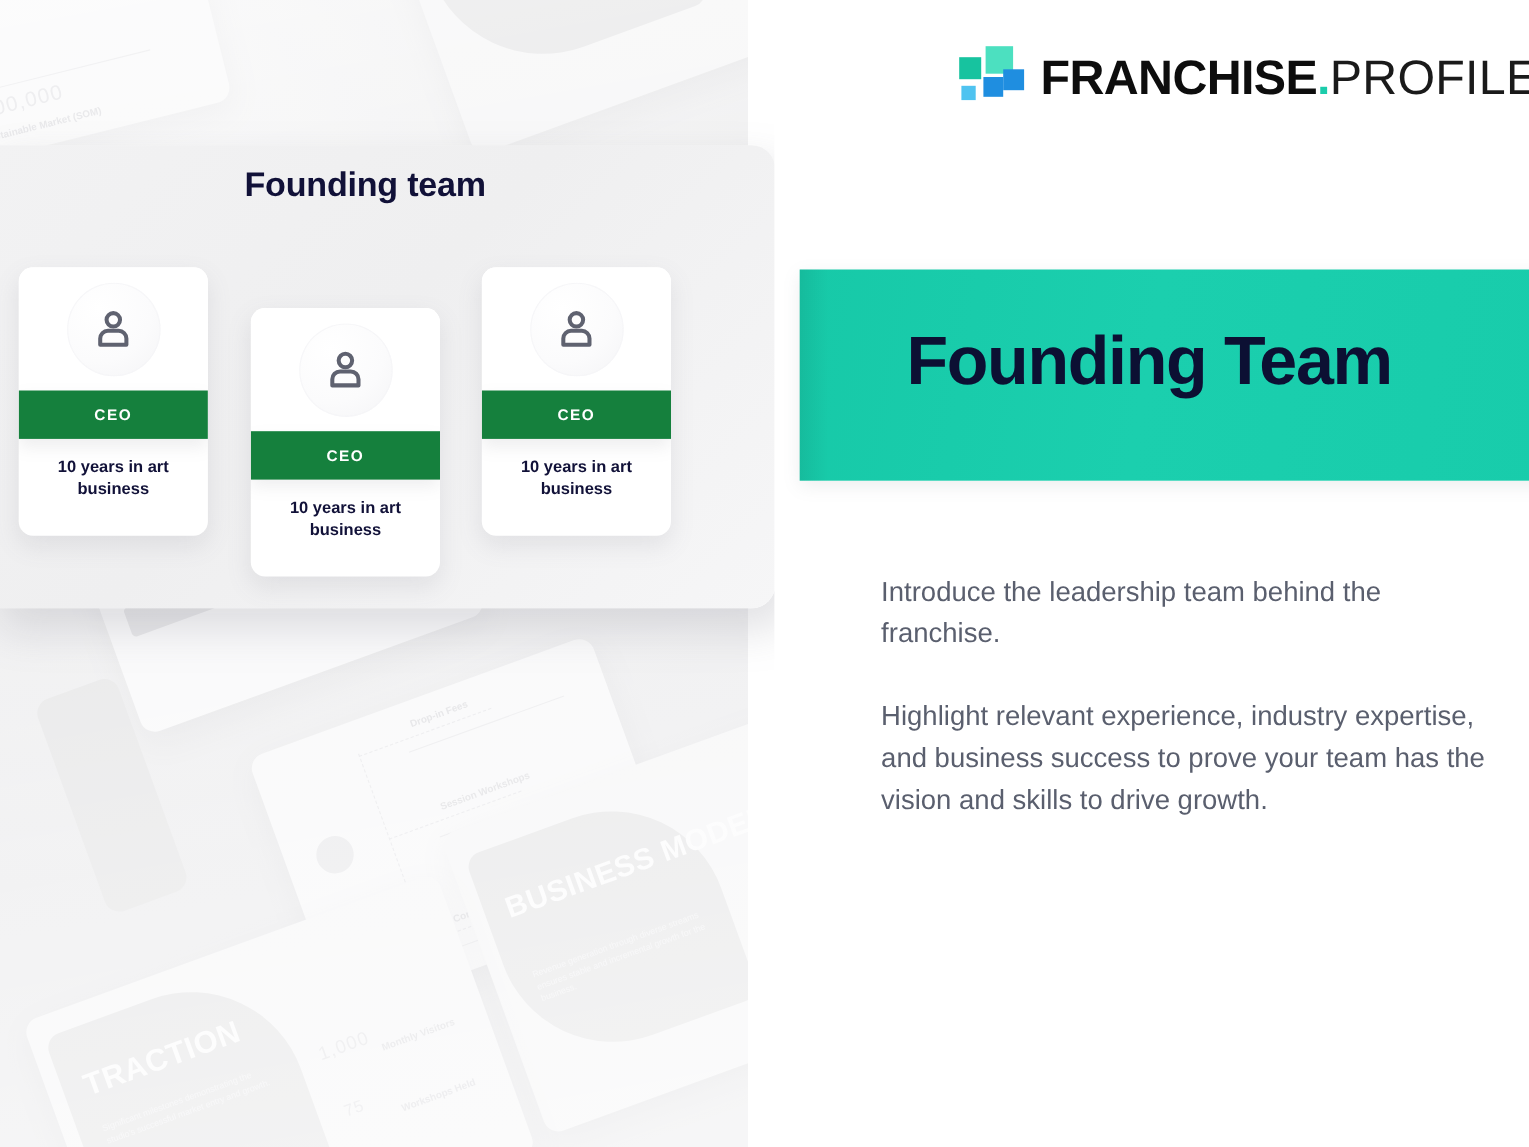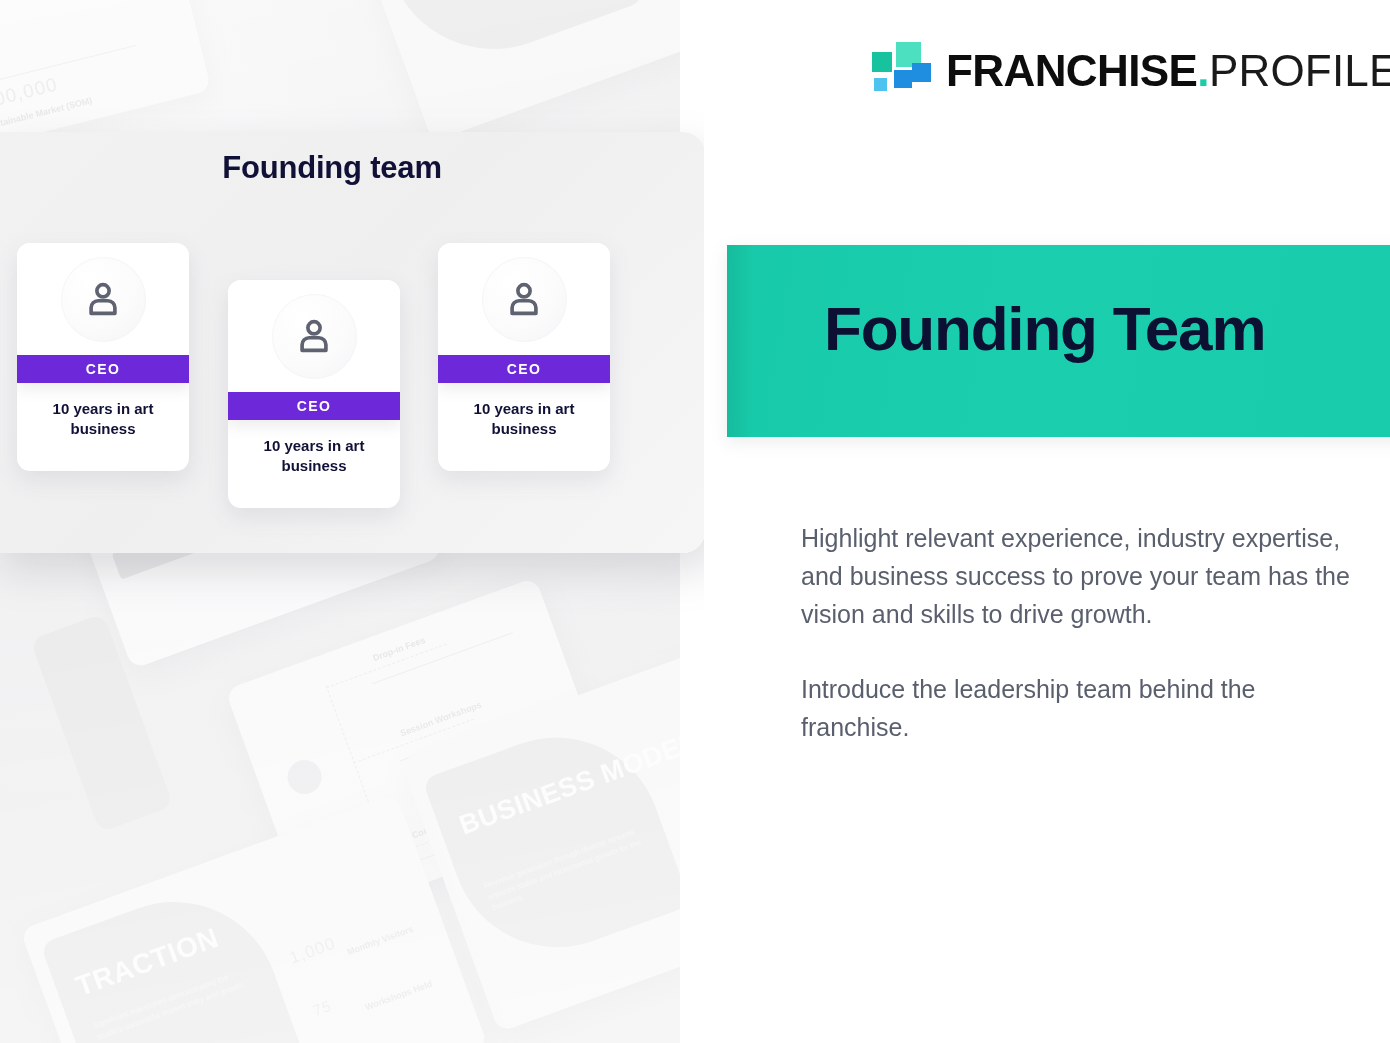--- a/index.html
+++ b/index.html
@@ -98,22 +98,22 @@
     background:#ffffff;
   }
   .avatar{
     width:85px; height:85px; border-radius:50%;
     background:radial-gradient(circle at 34% 28%, #ffffff 0%, #fbfbfc 58%, #f4f4f6 100%);
     box-shadow:inset 0 0 0 1px rgba(245,245,247,.9);
     display:flex; align-items:center; justify-content:center;
   }
   .avatar svg{ display:block; }
   .role-band{
-    height:28px;
-    background:#6d28d9;
+    height:44px;
+    background:#15803d;
     display:flex; align-items:center; justify-content:center;
     color:#ffffff;
     font-size:14px; font-weight:800; letter-spacing:1.4px;
     box-shadow:0 7px 14px rgba(120,120,130,.13);
   }
   .card-note{
     padding:16px 14px 32px;
     text-align:center;
     font-size:15px; font-weight:800; line-height:1.32;
     color:#111138;
@@ -297,18 +297,18 @@
         <i style="left:2px;  top:36px; width:13px; height:13px; background:#4fc3f0;"></i>
       </div>
       <div id="brand-wordmark"><span class="w1">FRANCHISE</span><span class="dot">.</span><span class="w2">PROFILES</span></div>
     </div>
 
     <div id="title-banner">
       <div id="page-title">Founding Team</div>
     </div>
 
     <div id="body-copy">
+      <p>Introduce the leadership team behind the franchise.</p>
       <p>Highlight relevant experience, industry expertise, and business success to prove your team has the vision and skills to drive growth.</p>
-      <p>Introduce the leadership team behind the franchise.</p>
     </div>
 
   </div>
 </div>
 
 </body></html>

